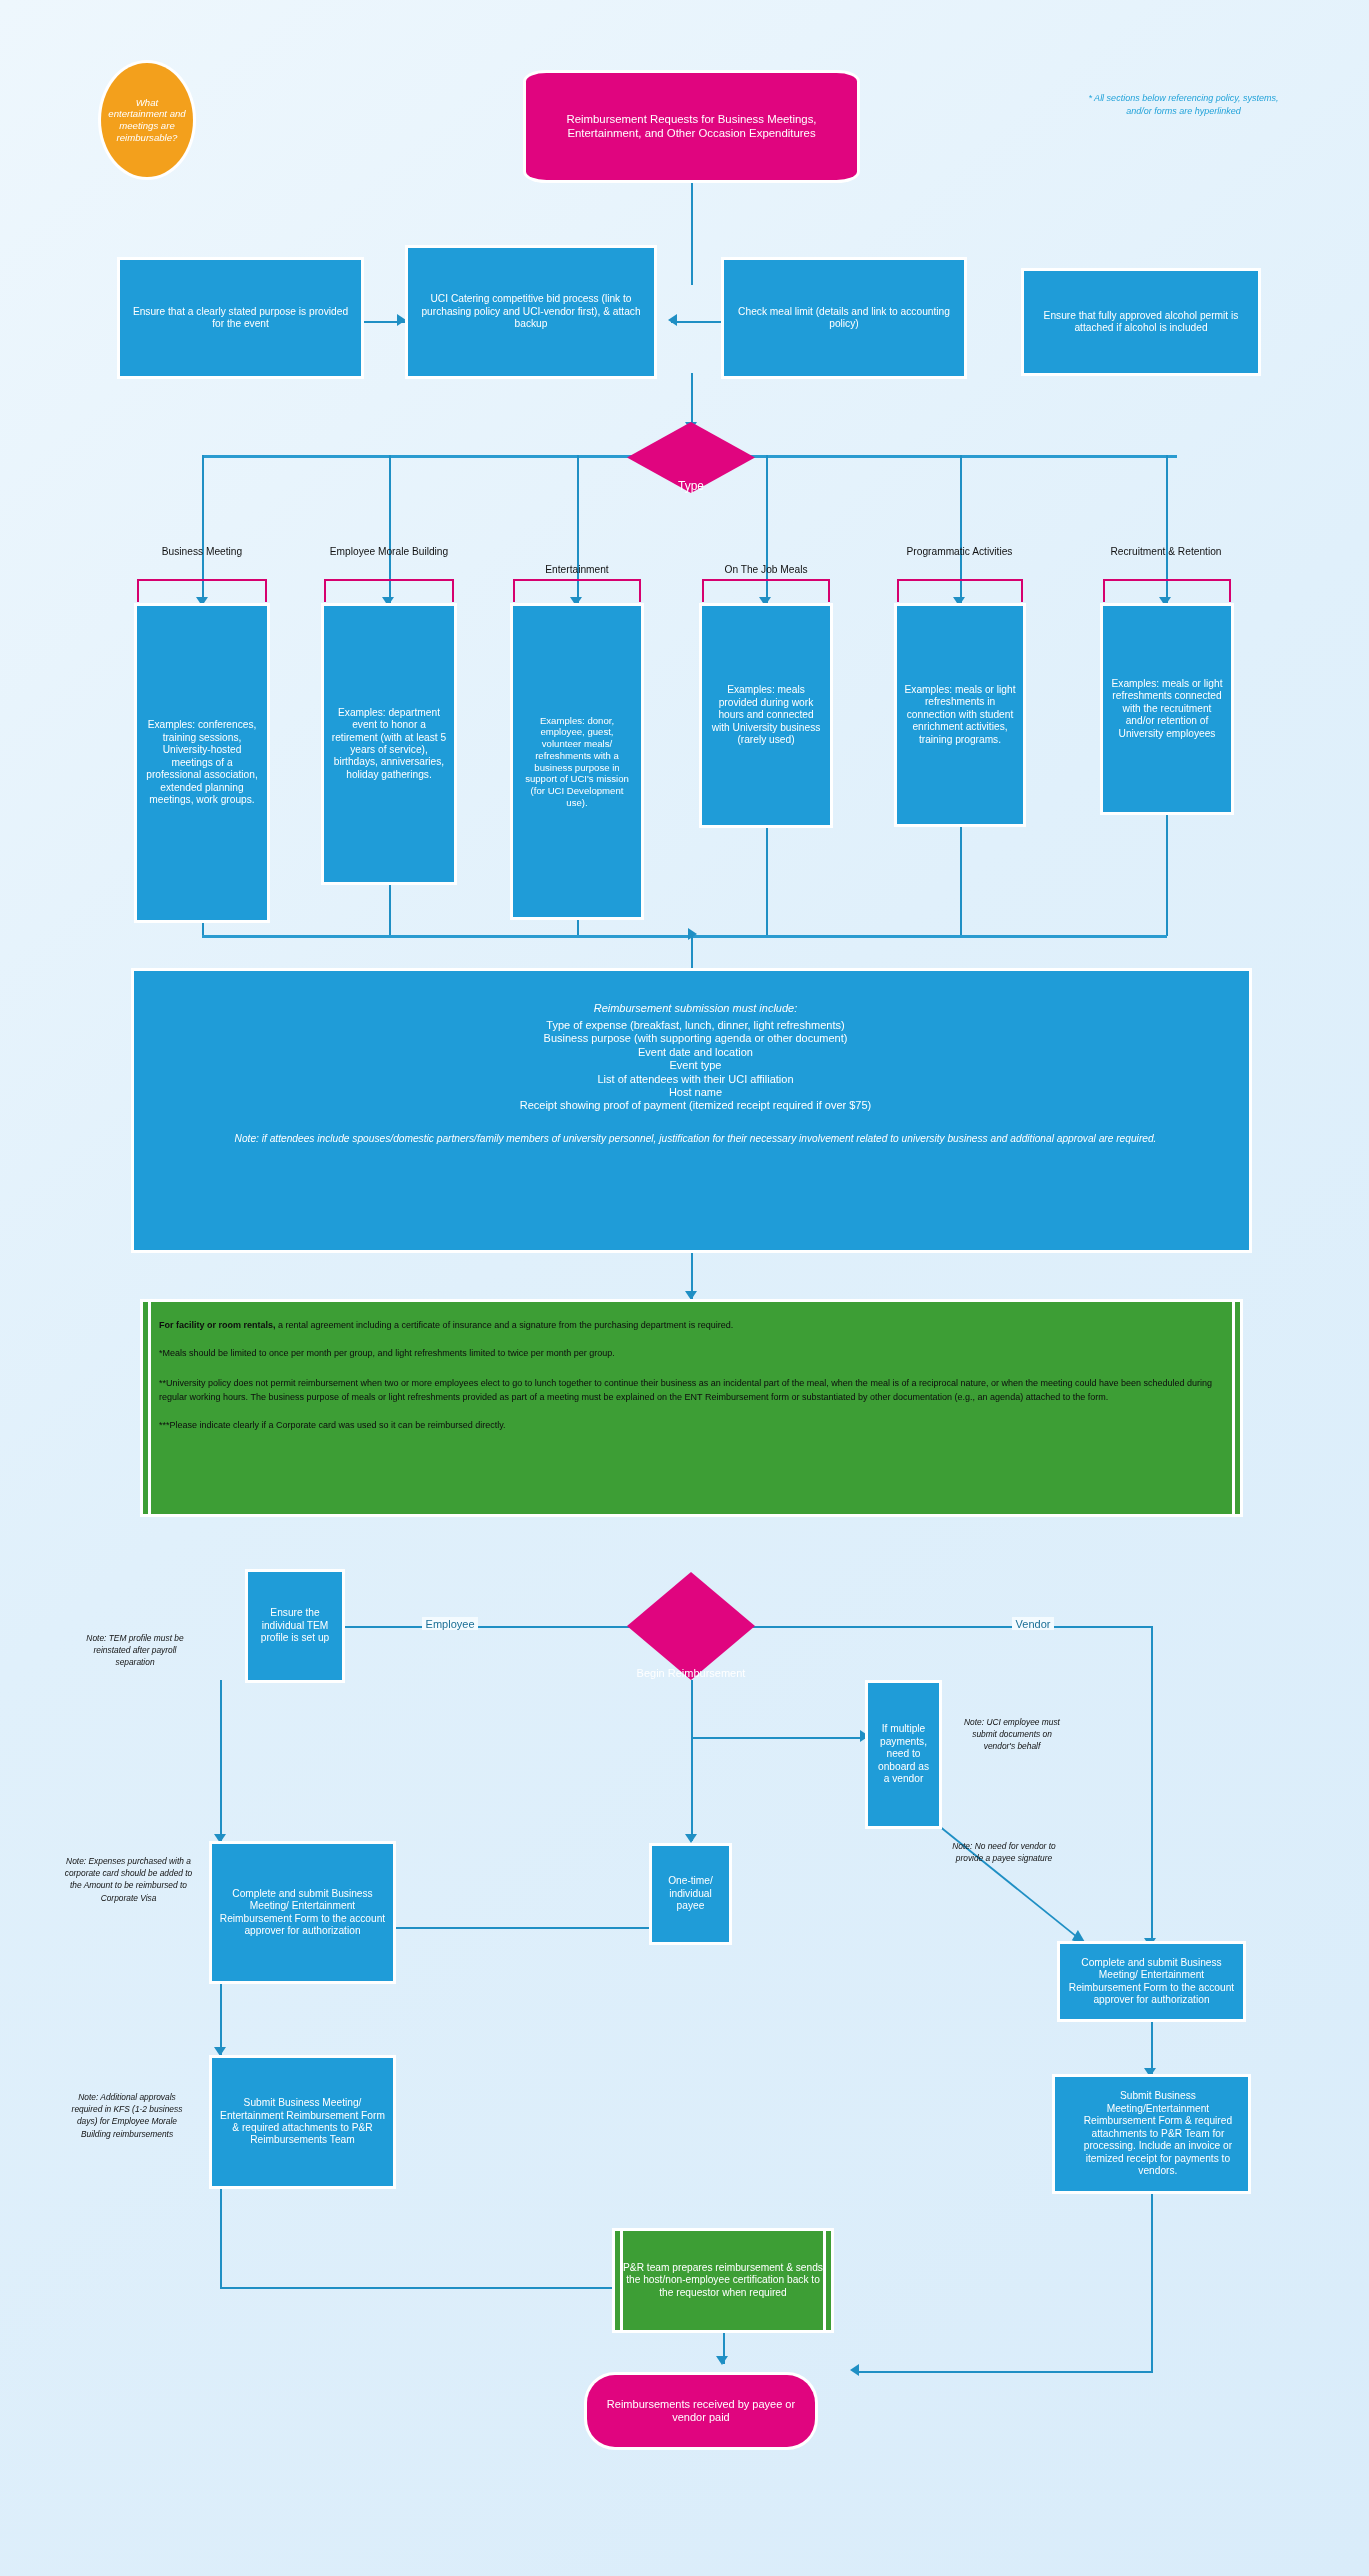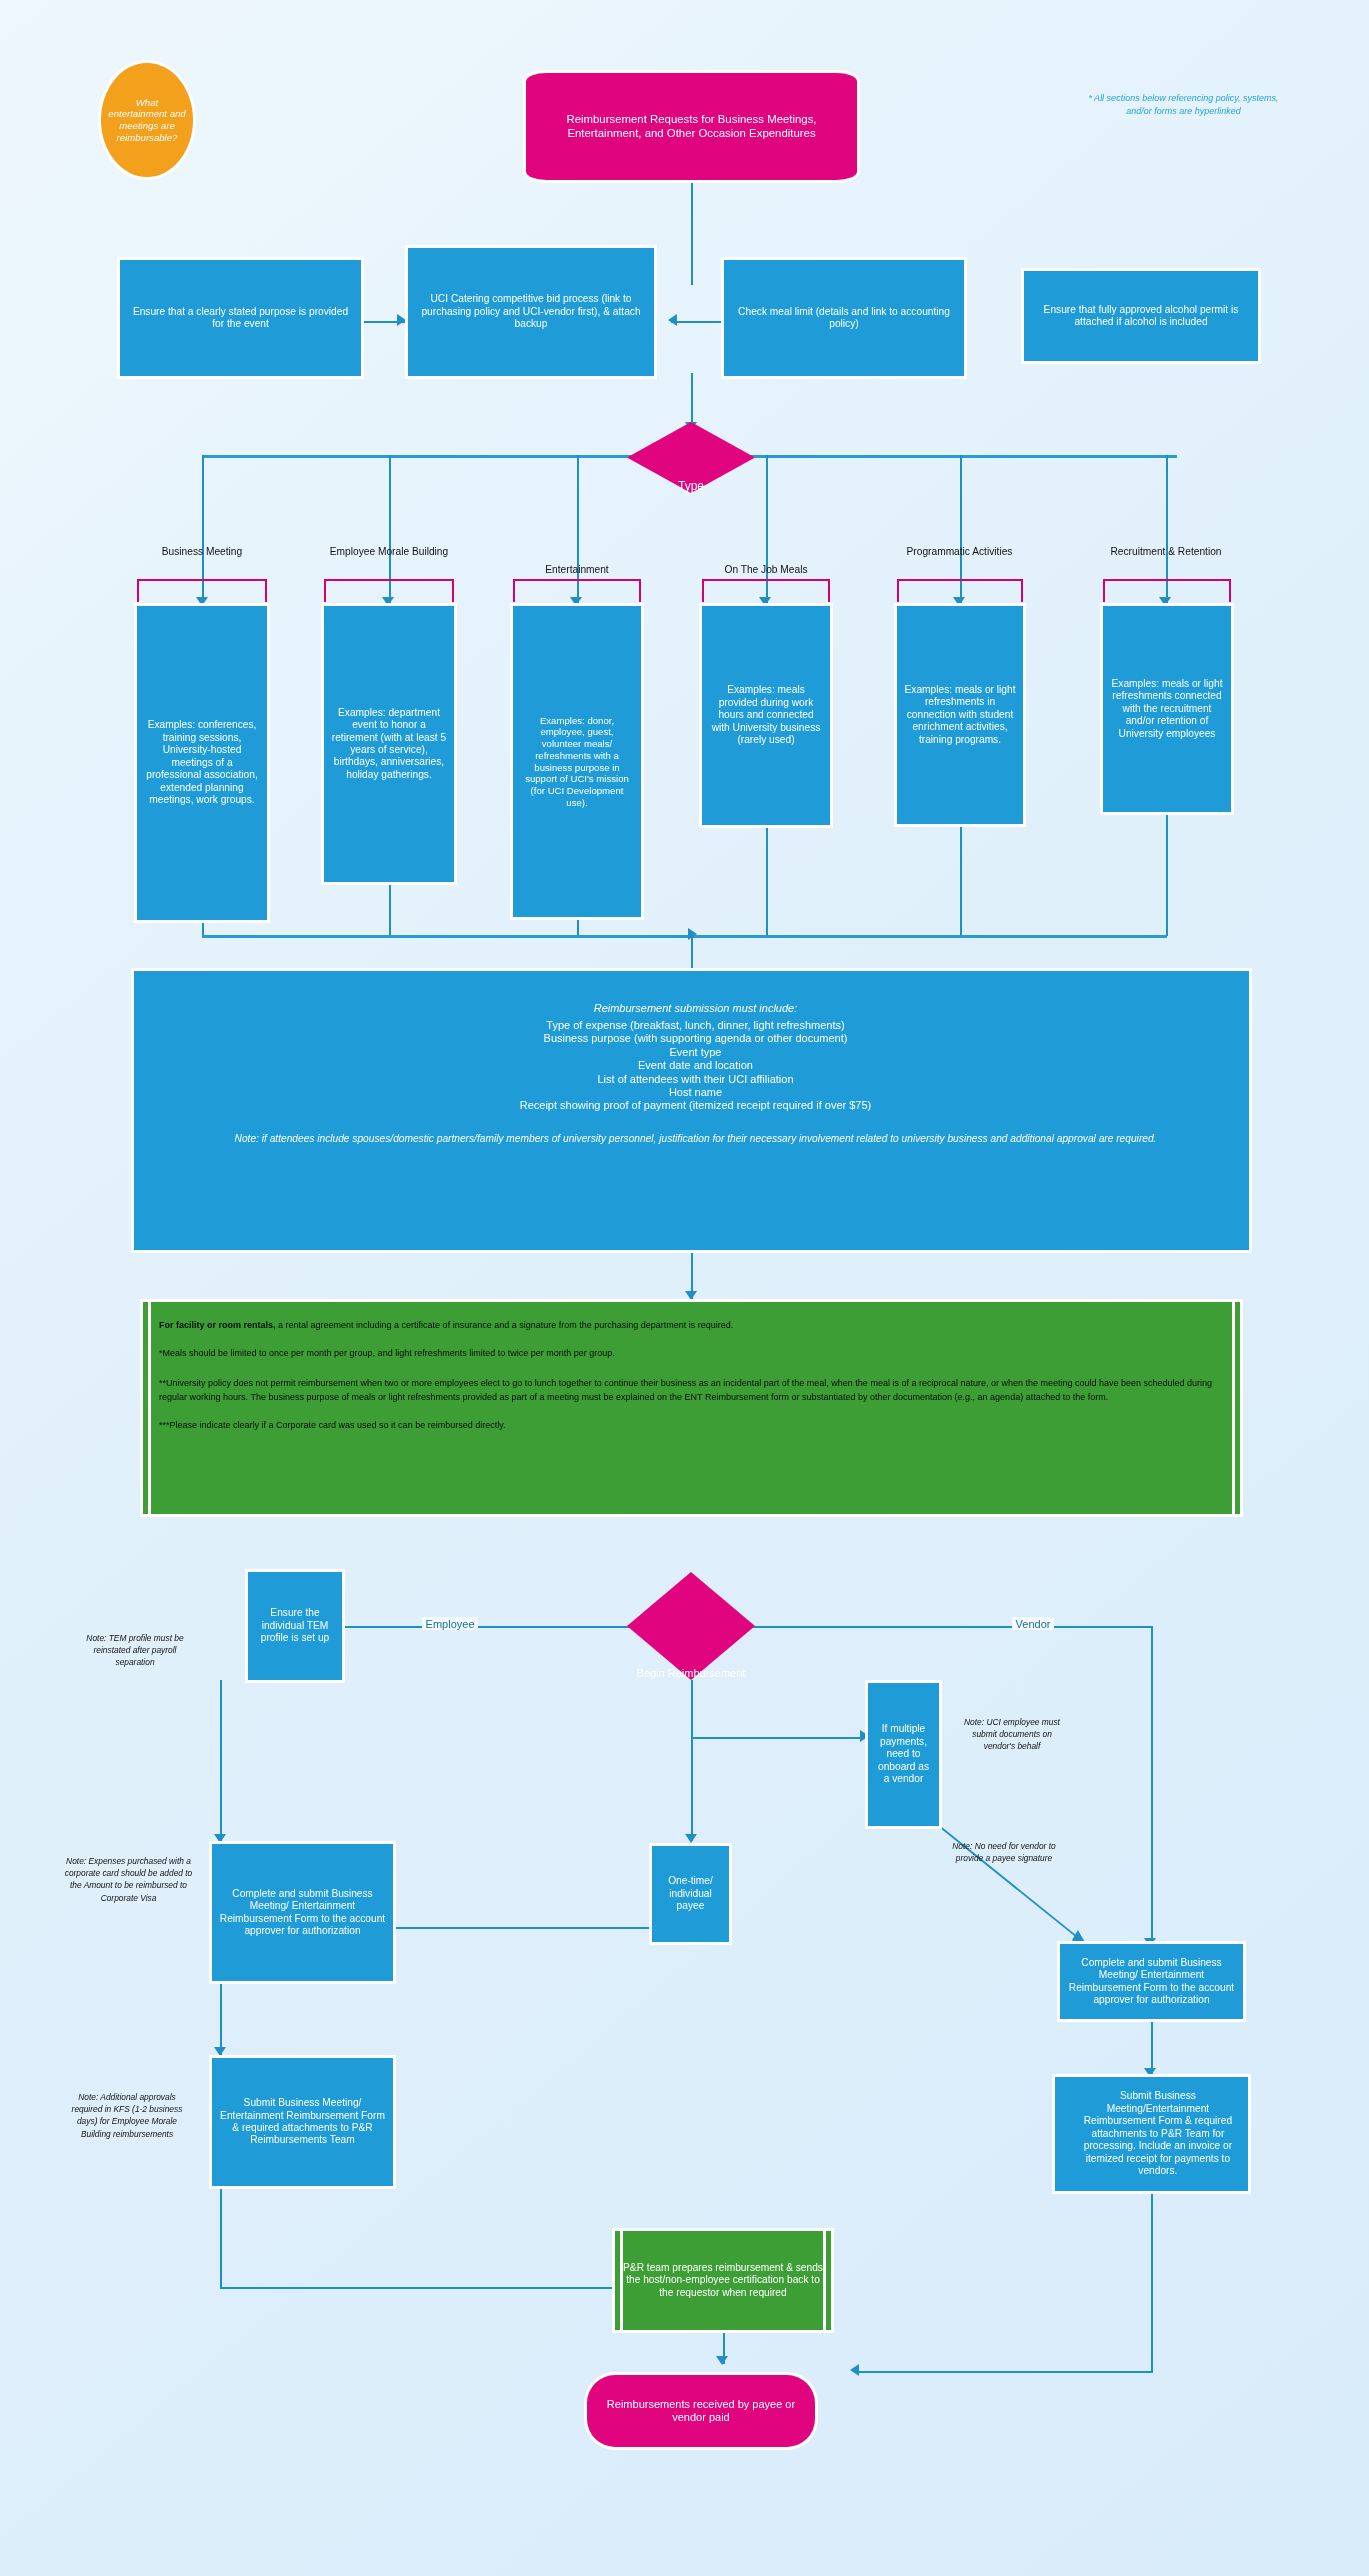--- a/index.html
+++ b/index.html
@@ -241,21 +241,21 @@
 
   <div class="node blue pad t17" style="left:120px; top:260px; width:241px; height:116px;">
     <span class="inner">Ensure that a clearly stated purpose is provided for the event</span>
   </div>
   <div class="node blue pad t17" style="left:408px; top:248px; width:246px; height:128px;">
     <span class="inner">UCI Catering competitive bid process (link to purchasing policy and UCI-vendor first), &amp; attach backup</span>
   </div>
   <div class="node blue pad t17" style="left:724px; top:260px; width:240px; height:116px;">
     <span class="inner">Check meal limit (details and link to accounting policy)</span>
   </div>
-  <div class="node blue pad t17" style="left:1024px; top:271px; width:234px; height:90px;">
+  <div class="node blue pad t17" style="left:1024px; top:271px; width:234px; height:102px;">
     <span class="inner">Ensure that fully approved alcohol permit is attached if alcohol is included</span>
   </div>
 
   <div class="diamond" style="left:627px; top:422px; width:128px; height:71px;">
     <div class="dshape"></div>
     <div class="dtext t20">Type</div>
   </div>
 
   <div class="caption t17" style="left:148px; top:545px; width:108px;">Business Meeting</div>
   <div class="caption t17" style="left:329px; top:545px; width:120px;">Employee Morale Building</div>
@@ -312,22 +312,22 @@
   </div>
   <div class="node blue pad t17" style="left:1103px; top:606px; width:128px; height:206px;">
     <span class="inner">Examples: meals or light refreshments connected with the recruitment and/or retention of University employees</span>
   </div>
 
   <div class="node blue" style="left:134px; top:971px; width:1115px; height:279px; align-items:flex-start;">
     <div class="inner" style="padding:31px 18px 0 26px;">
       <div class="t18 ital" style="margin-bottom:3.6px;">Reimbursement submission must include:</div>
       <div class="t18">Type of expense (breakfast, lunch, dinner, light refreshments)</div>
       <div class="t18">Business purpose (with supporting agenda or other document)</div>
+      <div class="t18">Event date and location</div>
       <div class="t18">Event type</div>
-      <div class="t18">Event date and location</div>
       <div class="t18">List of attendees with their UCI affiliation</div>
       <div class="t18">Host name</div>
       <div class="t18">Receipt showing proof of payment (itemized receipt required if over $75)</div>
       <div class="t17 ital" style="margin-top:20.5px; padding:0 14.5px;">Note: if attendees include spouses/domestic partners/family members of university personnel, justification for their necessary involvement related to university business and additional approval are required.</div>
     </div>
   </div>
 
   <div class="node green stripes" style="left:143px; top:1302px; width:1097px; height:212px; align-items:flex-start; color:#0d0d0d;">
     <div class="inner lft" style="padding:18px 16px;">
       <div class="t15 lft" style="margin-bottom:17px;">

